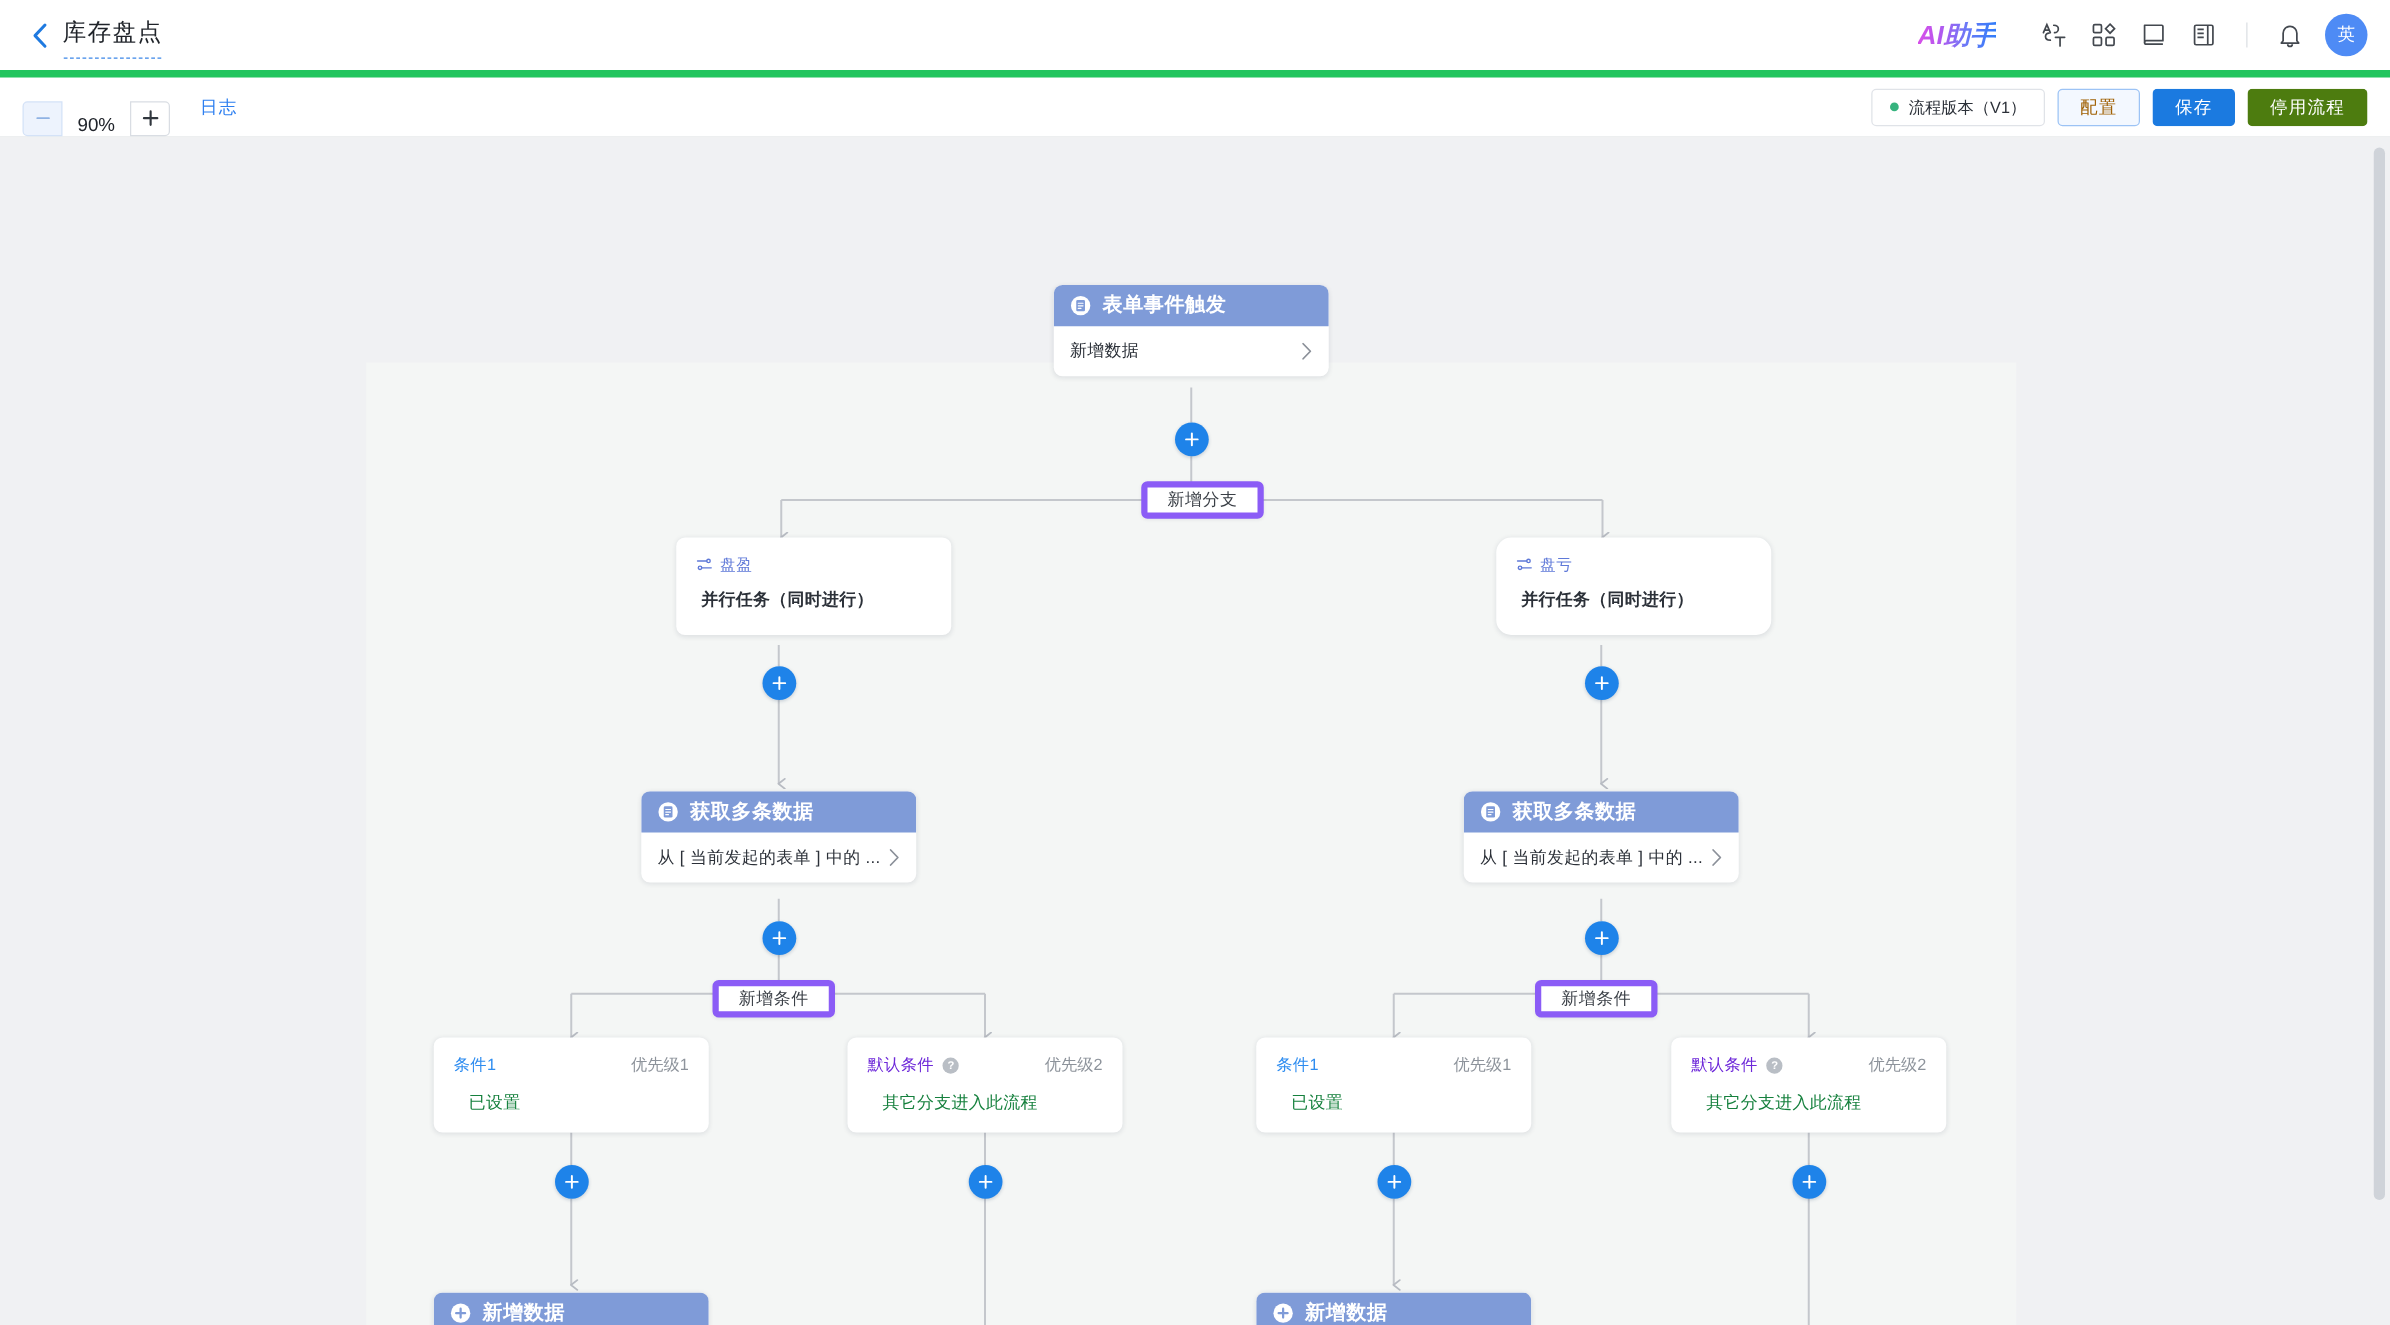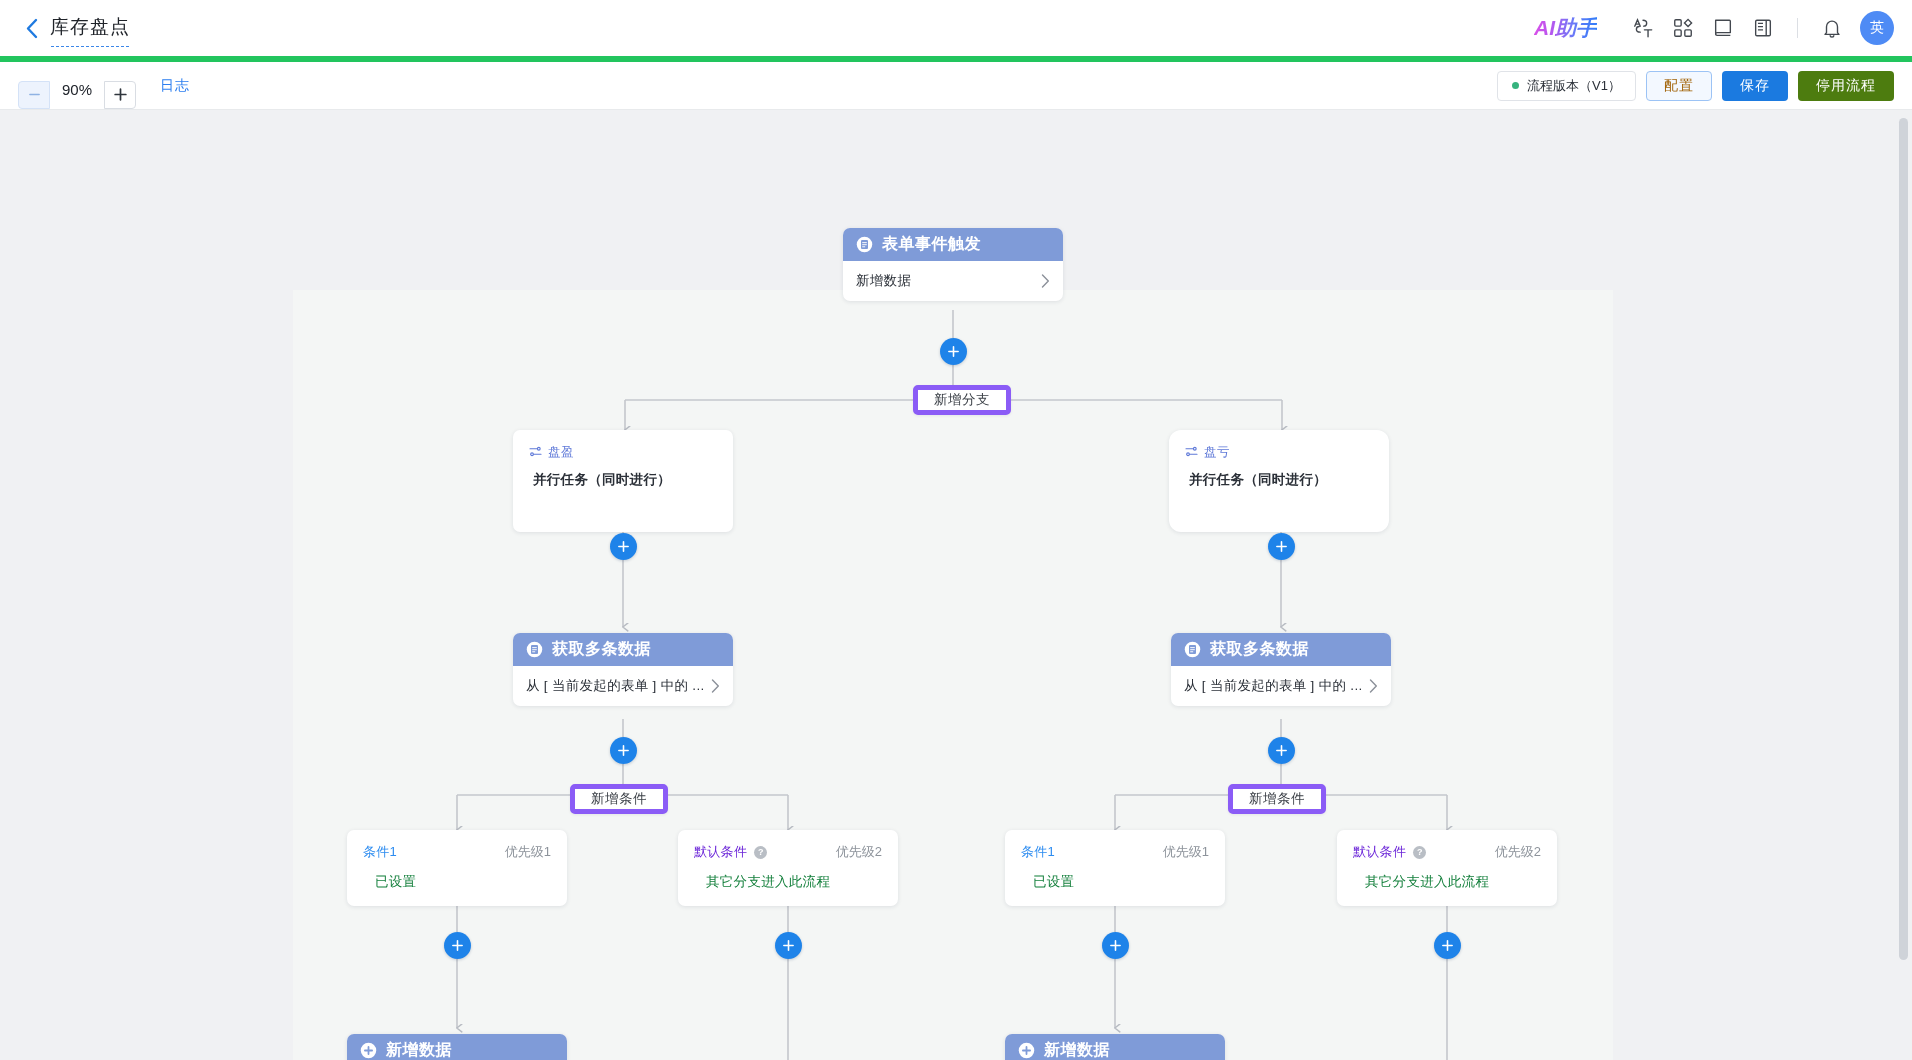--- a/index.html
+++ b/index.html
@@ -63,21 +63,21 @@
 
   
   .subbar {
     position: absolute; left: 0; top: 62px;
     width: 1912px; height: 48px;
     background: #ffffff;
     border-bottom: 1px solid #e8eaec;
     display: flex; align-items: center;
     z-index: 39;
   }
-  .zoom-group { display: flex; align-items: flex-start; margin-left: 18px; margin-top: 18px; }
+  .zoom-group { display: flex; align-items: flex-end; margin-left: 18px; margin-top: 18px; }
   .zbtn {
     width: 32px; height: 28px;
     display: flex; align-items: center; justify-content: center;
     border: 1px solid #d9dde3; background: #fff; cursor: pointer;
     color: #5a6069;
   }
   .zbtn.minus {
     background: #edf3fd; border-color: #d4e2f7; color: #8fb2e3;
     border-radius: 4px 0 0 4px;
   }
@@ -144,21 +144,21 @@
   }
   .node-body {
     height: 40px; display: flex; align-items: center;
     padding: 0 13px; font-size: 13.5px; color: #2b3038;
     gap: 6px; letter-spacing: 0.3px;
   }
   .node-body .btext { flex: 1 1 auto; overflow: hidden; white-space: nowrap; }
   .chev { flex: 0 0 auto; color: #8b9099; display: flex; align-items: center; }
 
   
-  .node-branch { height: 102px; padding: 14px 0 0 0; }
+  .node-branch { height: 78px; padding: 14px 0 0 0; margin-left: 28px; }
   .branch-label {
     display: flex; align-items: center; gap: 6px;
     padding: 0 16px; font-size: 12.5px; color: #5f79d8;
     letter-spacing: 0.5px;
   }
   .branch-sub {
     padding: 10px 16px 0 20px; font-size: 13.5px; color: #2b3038;
     letter-spacing: 0.3px;
     font-weight: bold;
   }

